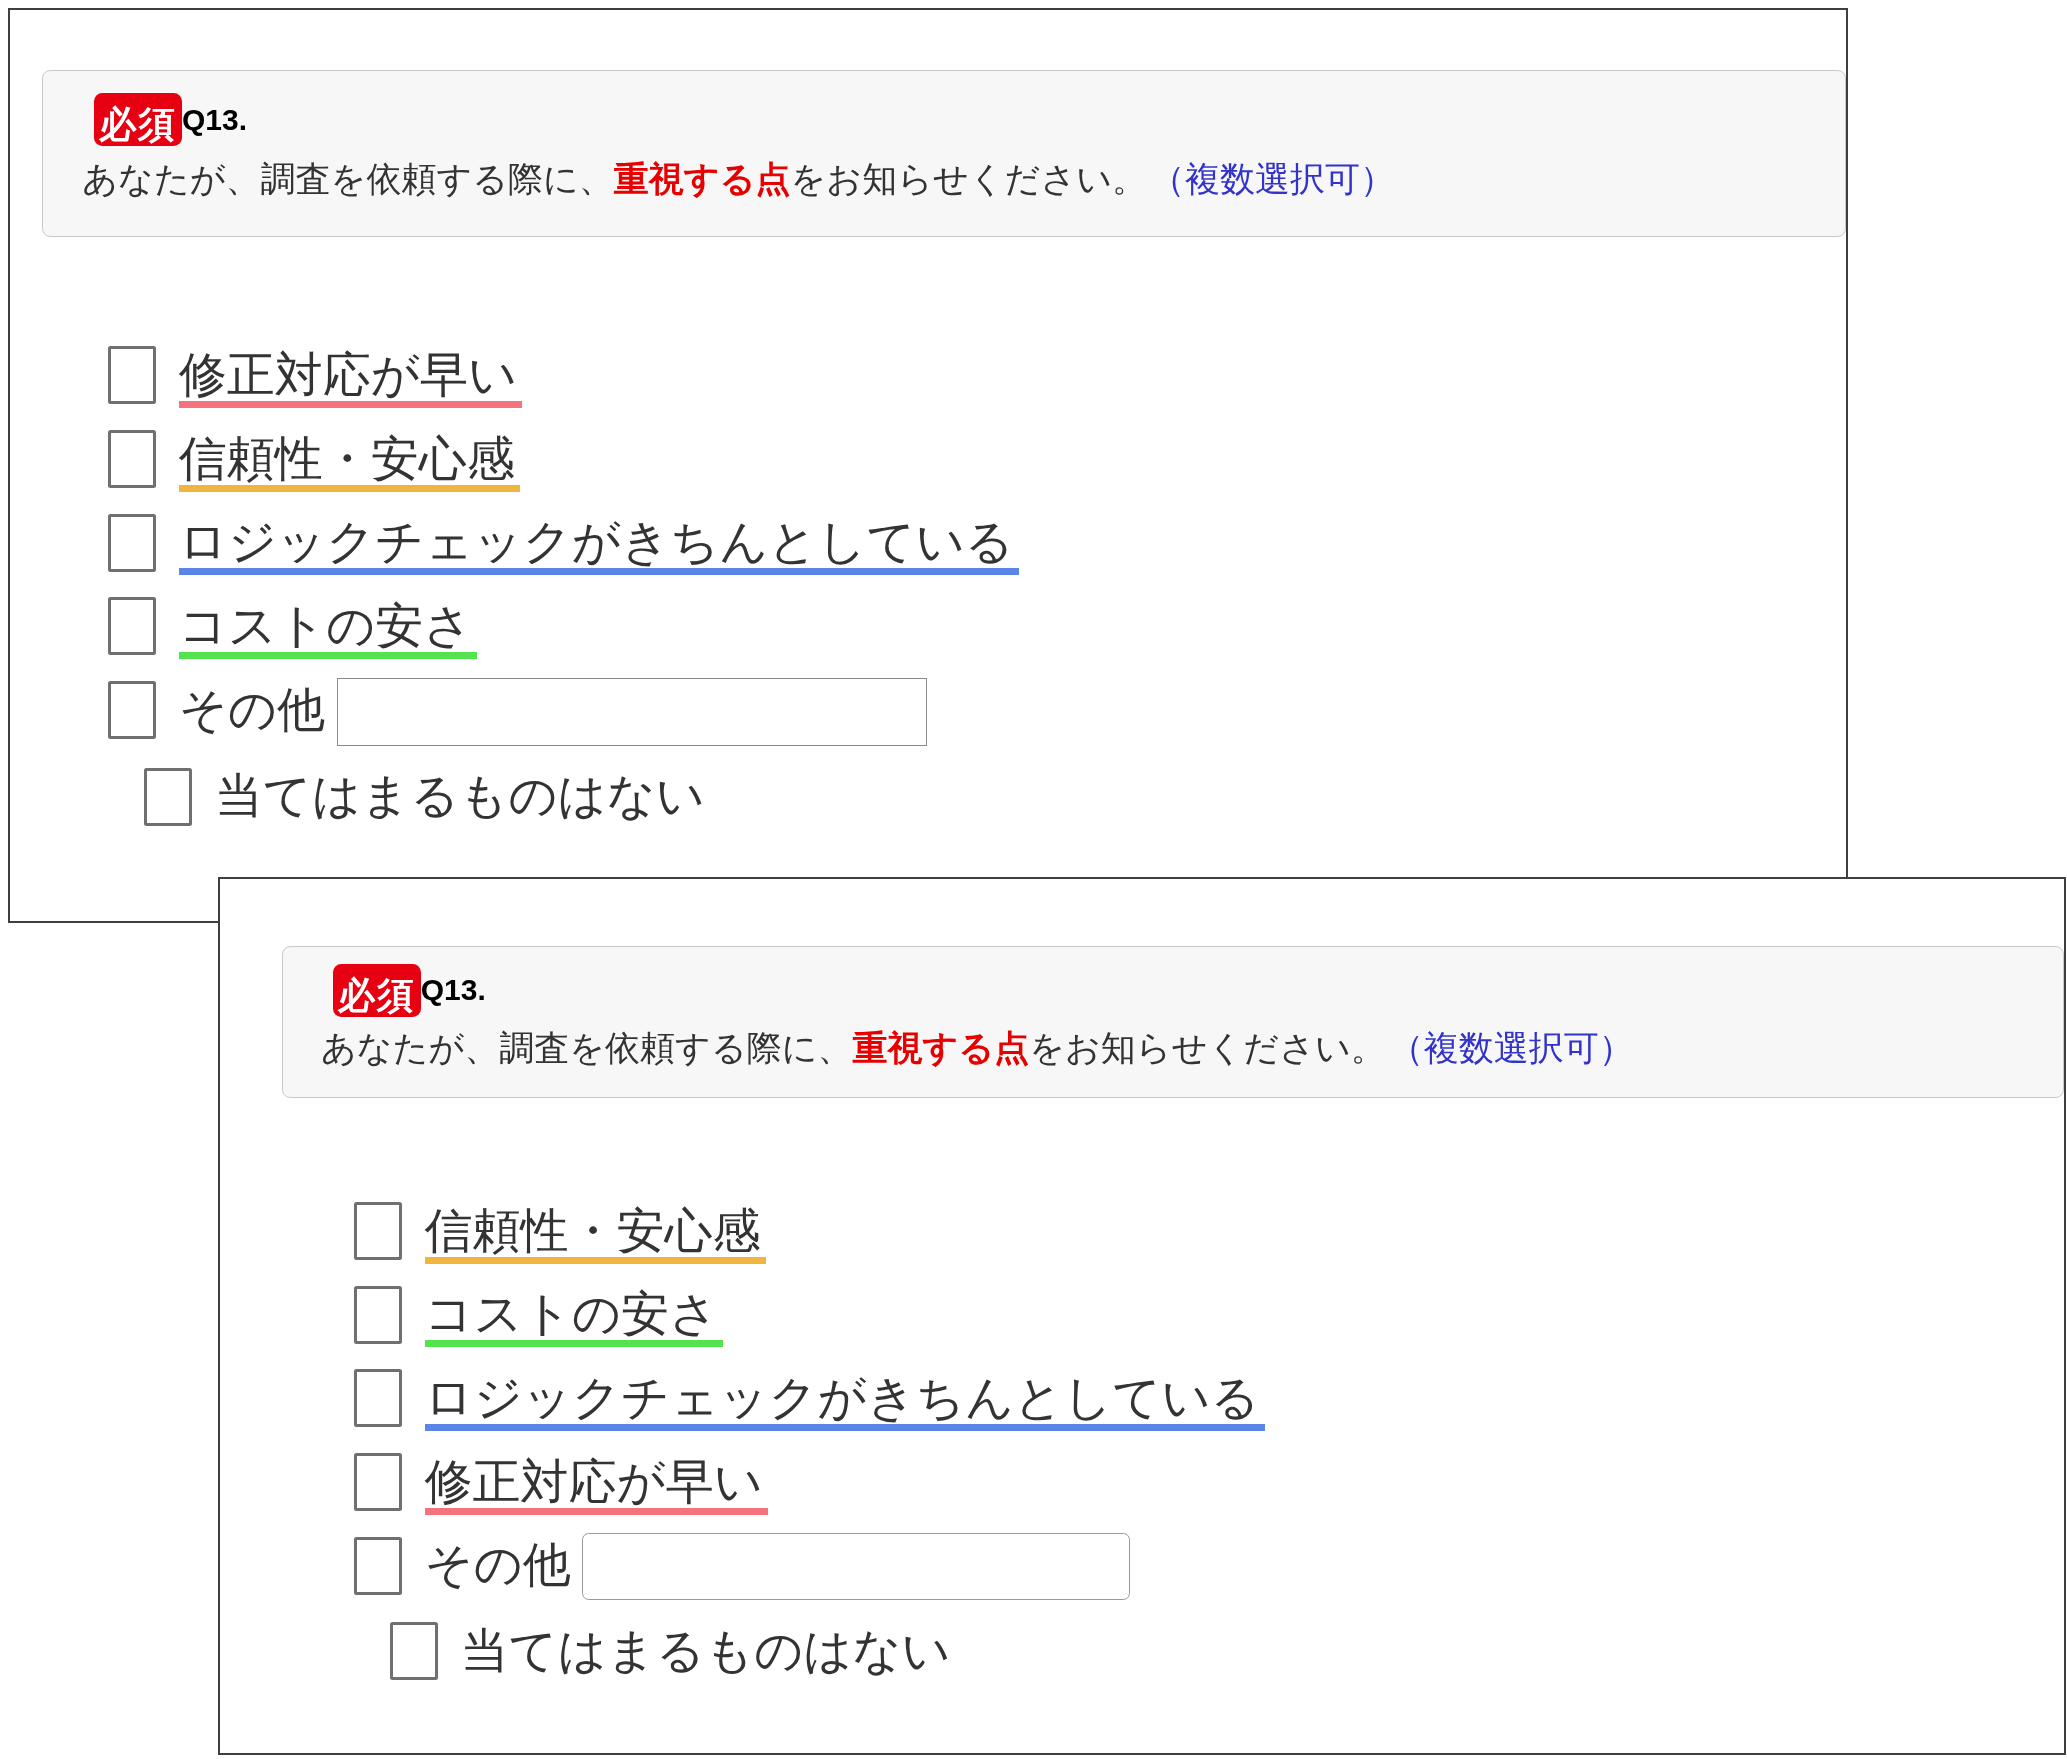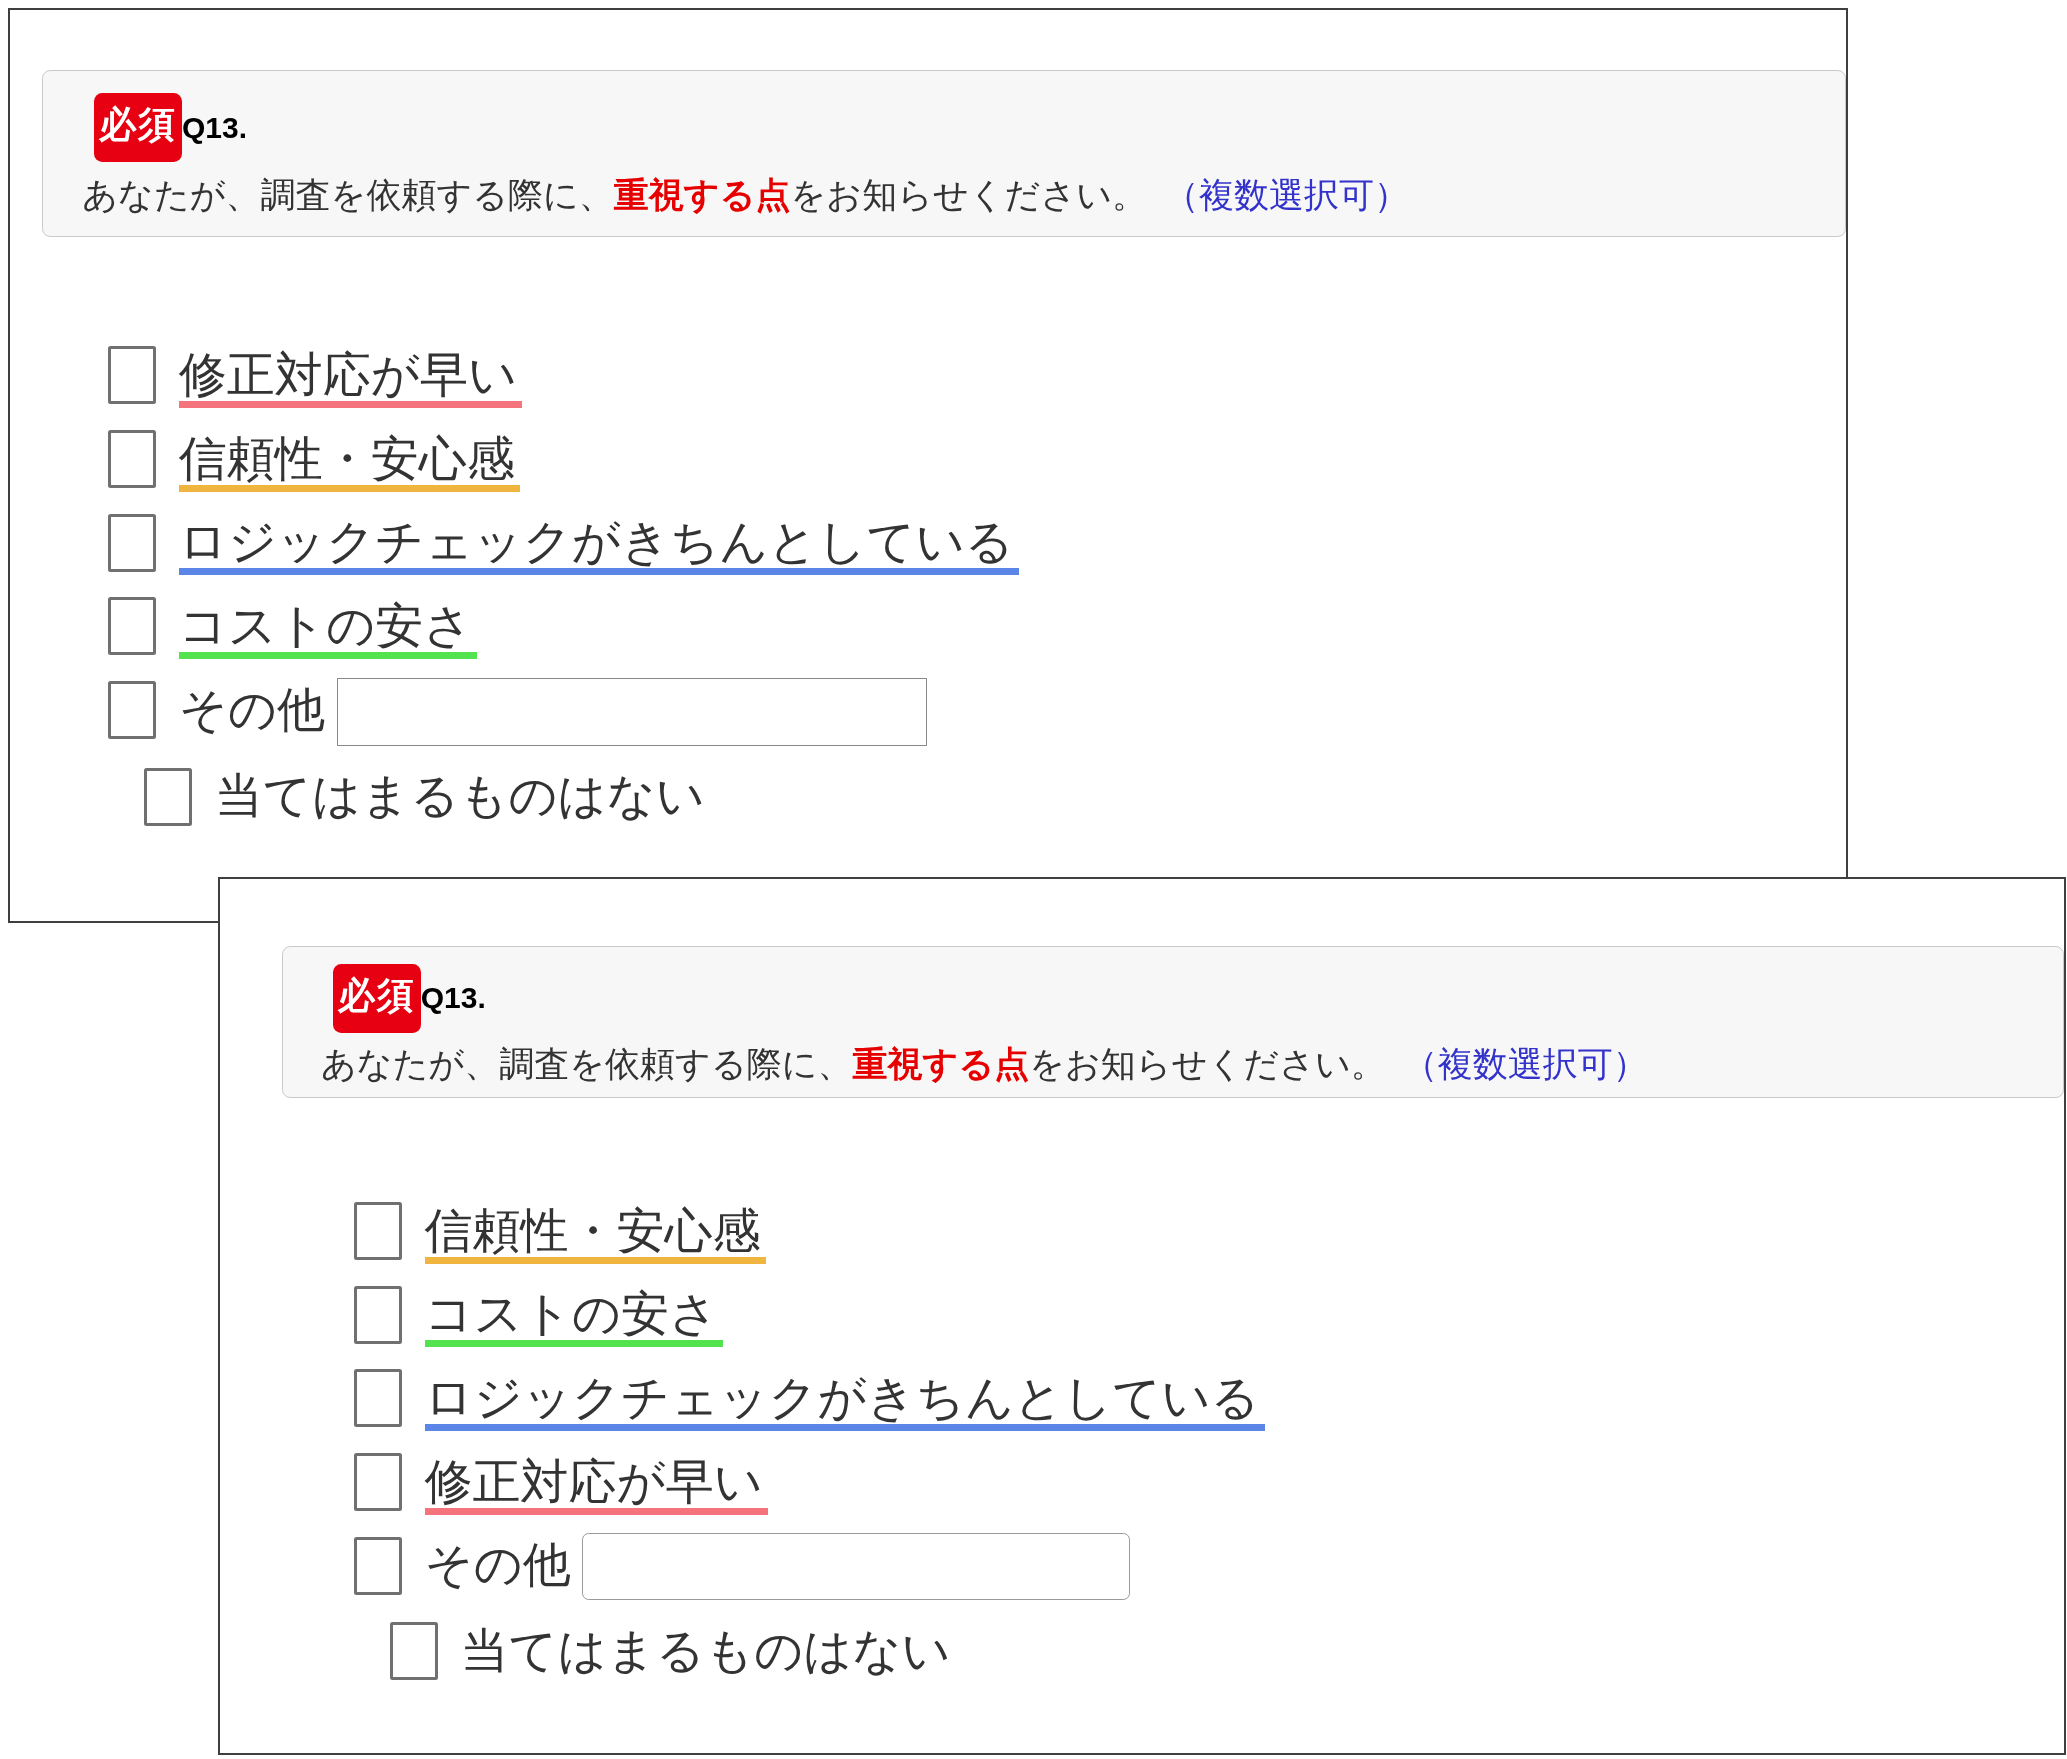--- a/index.html
+++ b/index.html
@@ -30,36 +30,36 @@
     border-radius: 8.3px;
   }
   .panel-1 .qheader { left: 32px; top: 60px; height: 167px; padding: 22px 0 0 39px; }
   .panel-2 .qheader { left: 62px; top: 67px; height: 152px; padding: 16.7px 0 0 38px; }
 
   .qheader .line1 { display: flex; align-items: center; padding-left: 11.7px; }
 
   .req-badge {
     display: inline-block;
     min-width: 88px;
-    height: 69px;
+    height: 53px;
     line-height: 63px;
     text-align: center;
     background: #e60012;
     color: #ffffff;
     font-size: 37px;
     font-weight: bold;
     border-radius: 8.3px;
     letter-spacing: 1.7px;
   }
   .qnum { font-size: 30px; font-weight: bold; color: #000000; }
 
   .qtext { margin-top: 10px; font-size: 35px; color: #333; white-space: nowrap; }
   .panel-2 .qtext { margin-top: 8.3px; }
   .qtext .emph { color: #e60000; font-weight: bold; margin-top: 24px; }
-  .qtext .note { color: #3333cc; margin-left: 17px; }
+  .qtext .note { color: #3333cc; margin-left: 3px; }
 
   .options { position: absolute; }
   .panel-1 .options { left: 98px; top: 336px; }
   .panel-2 .options { left: 134px; top: 323px; }
 
   .opt-row { display: flex; align-items: flex-start; margin-bottom: 22px; }
   .opt-row:last-child { margin-bottom: 0; padding-left: 36px; }
 
   .cb {
     flex: 0 0 auto;

